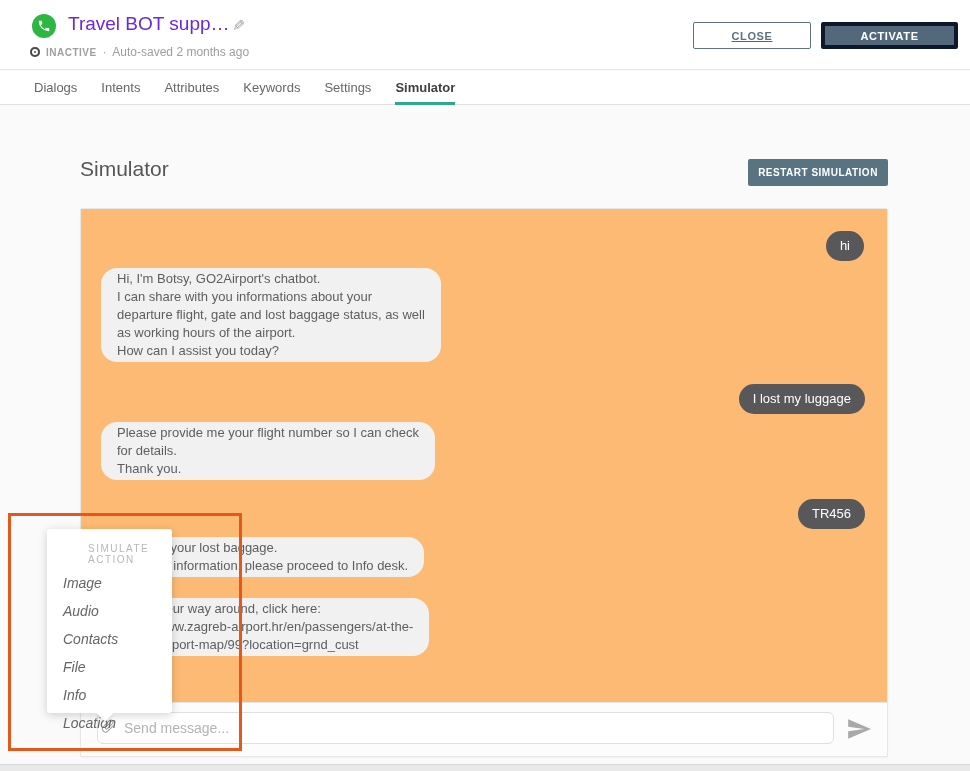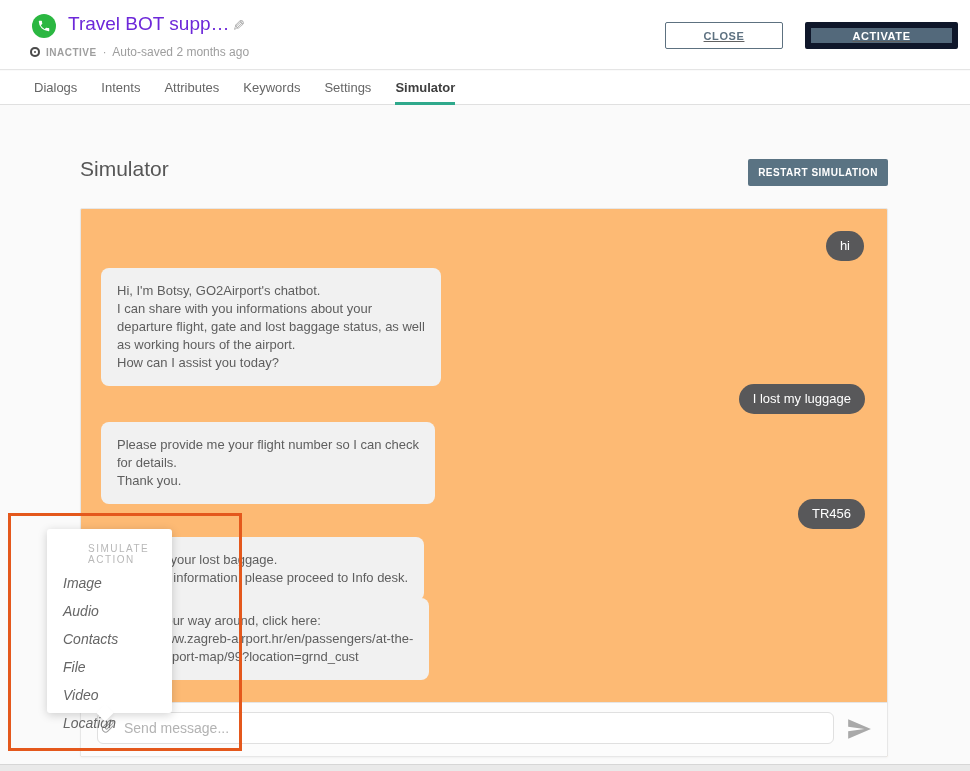--- a/index.html
+++ b/index.html
@@ -22,21 +22,21 @@
   .status-row { position:absolute; left:30px; top:45px; display:flex; align-items:center; gap:6px;
     font-size:11px; color:#9e9e9e; }
   .status-dot { width:10px; height:10px; border-radius:50%; background:#4a4a4a;
     box-shadow:inset 0 0 0 2px #4a4a4a, inset 0 0 0 4px #fff; }
   .status-label { letter-spacing:0.5px; font-weight:bold; font-size:10px; color:#9e9e9e; }
   .autosave { font-size:12px; color:#9e9e9e; }
   .hdr-btns { position:absolute; right:12px; top:22px; display:flex; gap:10px;text-decoration:underline; }
   .btn { height:27px; display:flex; align-items:center; justify-content:center;
     font-size:11px; font-weight:bold; letter-spacing:0.6px; cursor:pointer; border-radius:2px; }
   .btn-close { width:118px; background:#fff; border:1px solid #5d7180; color:#5d7180; }
-  .btn-activate { width:153px; background:#53697B; border:6px solid #0f172a; color:#fff;margin-left:12px; }
+  .btn-activate { width:137px; background:#53697B; border:4px solid #0f172a; color:#fff; }
 
   
   .tabs { position:absolute; top:71px; left:0; width:970px; height:34px; background:#fff;
     border-bottom:1px solid #e0e0e0; display:flex; align-items:center; padding-left:22px; }
   .tab { position:relative; height:34px; display:flex; align-items:center;
     padding:0 12px; font-size:13px; color:#666; cursor:pointer; }
   .tab.active { color:#3f3f3f; font-weight:bold; }
   .tab.active::after { content:""; position:absolute; left:12px; right:12px; bottom:0;
     height:3px; background:#2FA98C; }
 
@@ -44,21 +44,21 @@
   .sim-title { position:absolute; left:80px; top:157px; font-size:21px; color:#565656; }
   .btn-restart { position:absolute; right:82px; top:159px; width:140px; height:27px;
     background:#5A7383; color:#fff; font-size:10px; font-weight:bold; letter-spacing:0.5px;
     display:flex; align-items:center; justify-content:center; border-radius:2px; cursor:pointer; }
 
   
   .chat-panel { position:absolute; left:80px; top:208px; width:808px; height:549px;
     background:#fdba74; border:1px solid #e7e7e7; border-radius:2px;
     box-shadow:0 1px 2px rgba(0,0,0,0.04); }
   .msg { position:absolute; font-size:13px; line-height:18px; white-space:pre-line; }
-  .msg.bot { background:#F1F1F1; color:#5e5e5e; border-radius:8px; padding:14px 16px; }
+  .msg.bot { background:#F1F1F1; color:#5e5e5e; border-radius:16px; padding:2px 16px; }
   .msg.user { background:#58585A; color:#fff; border-radius:16px; padding:6px 14px; font-size:13px; }
 
   
   .chat-footer { position:absolute; left:0; bottom:0; width:806px; height:54px;
     border-top:1px solid #e5e5e5; background:#fcfcfc; }
   .composer { position:absolute; left:16px; top:9px; width:737px; height:32px;
     background:#fff; border:1px solid #e0e0e0; border-radius:6px;
     display:flex; align-items:center; padding-left:2px; gap:8px; }
   .clip-icon svg { width:16px; height:16px; fill:#9e9e9e; transform:rotate(45deg); }
   .composer input { border:none; outline:none; flex:1; height:100%; font-size:14px;
@@ -162,21 +162,21 @@
       </span>
     </div>
   </div>
 
   <div class="popup">
     <div class="popup-title">SIMULATE ACTION</div>
     <div class="popup-item">Image</div>
     <div class="popup-item">Audio</div>
     <div class="popup-item">Contacts</div>
     <div class="popup-item">File</div>
-    <div class="popup-item">Video</div>
+    <div class="popup-item">Info</div>
     <div class="popup-item">Location</div>
   </div>
 
   <div class="annotation"></div>
 
   <div class="bottom-strip"></div>
 
 </div>
 
 </body></html>

